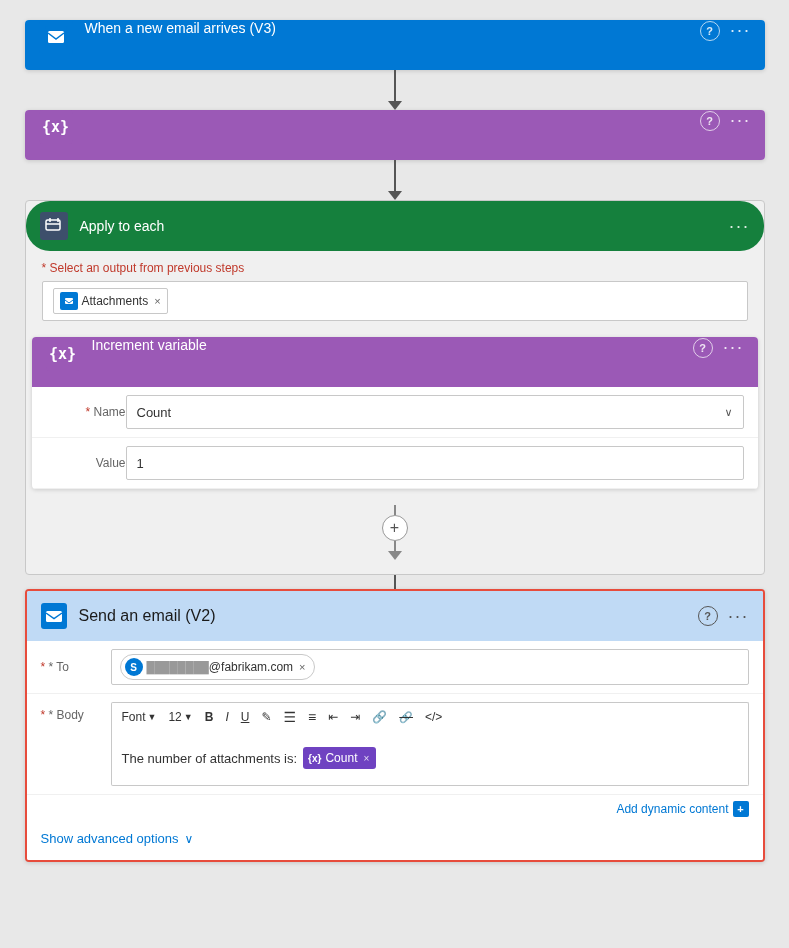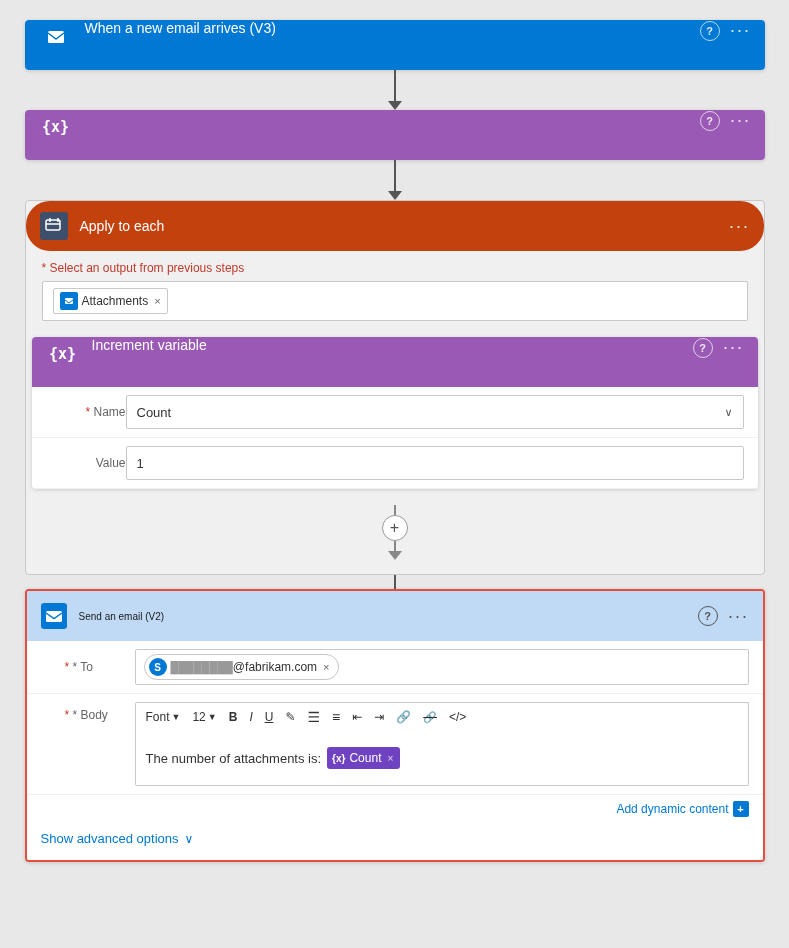--- a/index.html
+++ b/index.html
@@ -141,21 +141,21 @@
       padding: 0 0 10px 0;
       overflow: hidden;
     }
 
     .apply-each-header {
       display: flex;
       align-items: center;
       padding: 0 14px;
       height: 50px;
       gap: 12px;
-      background: #c2410c;
+      background: #15803d;
       border-radius: 24px;
     }
 
     .select-label {
       color: #c0392b;
       font-size: 12px;
       margin-bottom: 6px;
     }
 
     .select-label span {
@@ -266,21 +266,21 @@
       display: flex;
       align-items: center;
       padding: 0 14px;
       height: 50px;
       gap: 12px;
       background: #c0daf5;
     }
 
     .send-email-title {
       color: #1a1a1a;
-      font-size: 10px;
+      font-size: 16px;
       font-weight: 500;
       flex: 1;
     }
 
     .send-email-actions {
       display: flex;
       align-items: center;
       gap: 10px;
     }
 
@@ -316,21 +316,20 @@
       padding: 8px 14px;
       border-bottom: 1px solid #f0f0f0;
       min-height: 40px;
     }
 
     .email-form-label {
       width: 70px;
       font-size: 12px;
       color: #666;
       flex-shrink: 0;
-      margin-left: 24px;
     }
 
     .email-required::before {
       content: '* ';
       color: #c0392b;
     }
 
     .email-input-field {
       flex: 1;
       border: 1px solid #c8c8c8;

